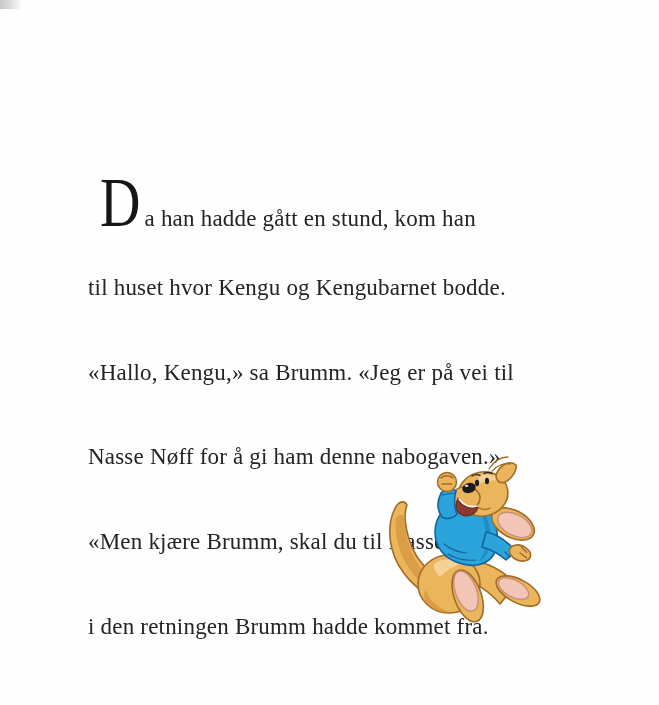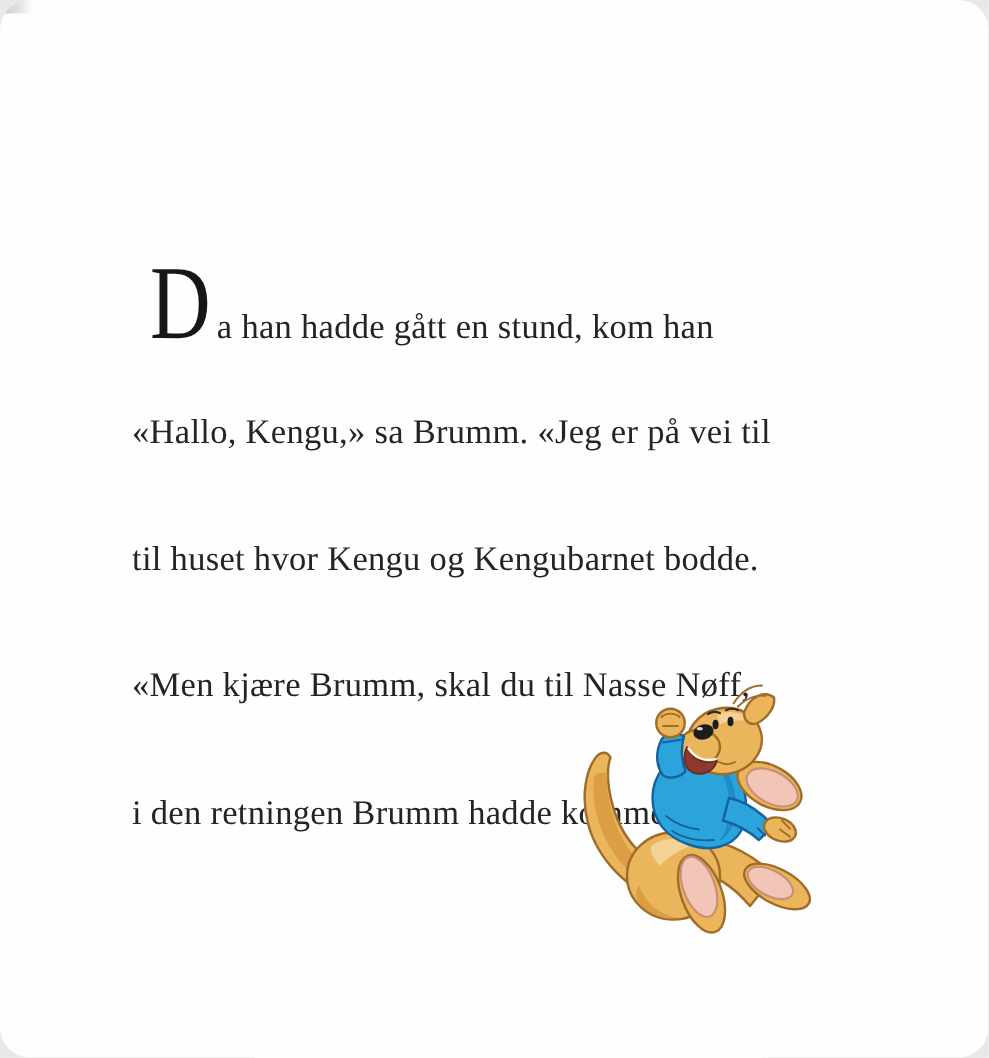--- a/index.html
+++ b/index.html
@@ -2,21 +2,20 @@
 <html><head>
 <meta charset="utf-8">
 <style>
   html,body{margin:0;padding:0;background:#e8e8e8;}
   #page{
     position:relative;
     width:659px;height:705px;
     background:#fefefe;
     overflow:hidden;
     font-family:"Liberation Serif","DejaVu Serif",serif;
-    border-radius:20px;
   }
   
   #scan-artifact{
     position:absolute;left:0;top:0;width:22px;height:9px;
     background:linear-gradient(90deg,#9a9a9a 0%,#c9c9c9 55%,rgba(255,255,255,0) 100%);
     opacity:.55;
   }
   
   #story{
     position:absolute;
@@ -63,22 +62,23 @@
 </style>
 </head>
 <body>
 
 <div id="page">
 
   <div id="scan-artifact"></div>
 
   <div id="story">
     <div class="line line-first"><span class="initial-cap">D</span><span>a han hadde gått en stund, kom han</span></div>
+    <div class="line">til huset hvor Kengu og Kengubarnet bodde.</div>
     <div class="line">«Hallo, Kengu,» sa Brumm. «Jeg er på vei til</div>
-    <div class="line">til huset hvor Kengu og Kengubarnet bodde.</div>
+    <div class="line">Nasse Nøff for å gi ham denne nabogaven.»</div>
     <div class="line">«Men kjære Brumm, skal du til Nasse Nøff,</div>
     <div class="line">i den retningen Brumm hadde kommet fra.</div>
     
     
     
     
     
     
     
   </div>

